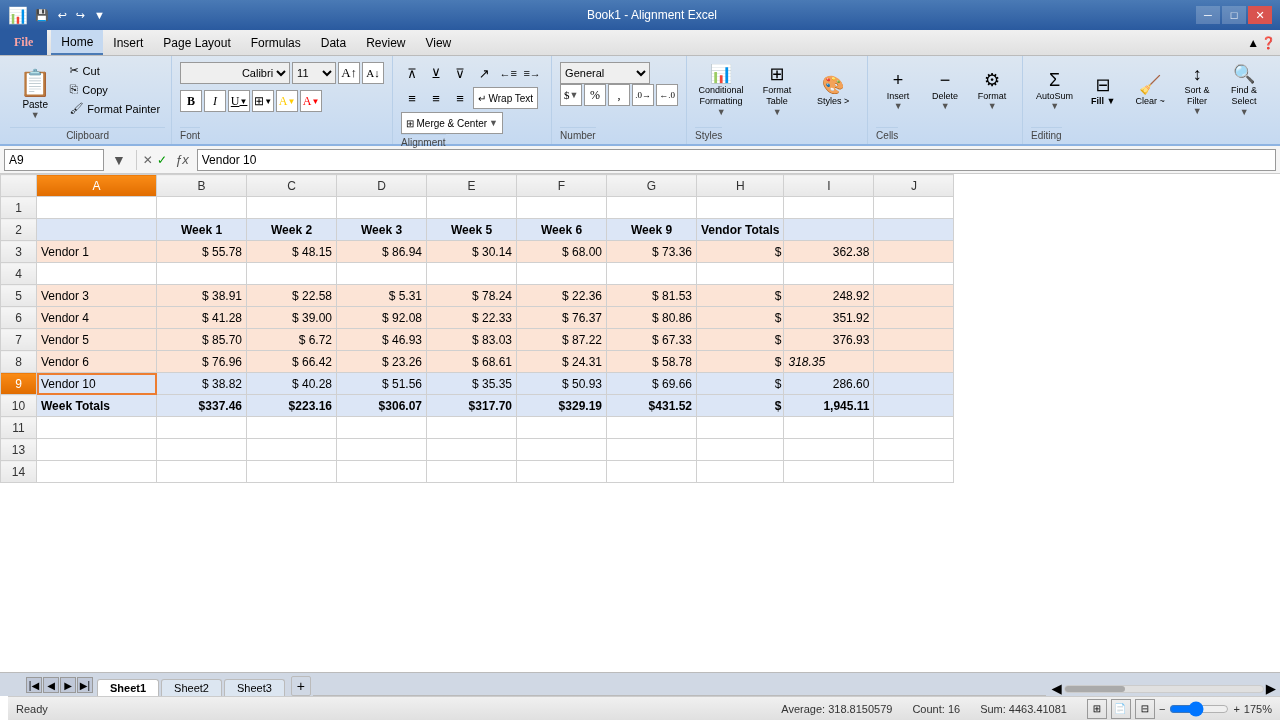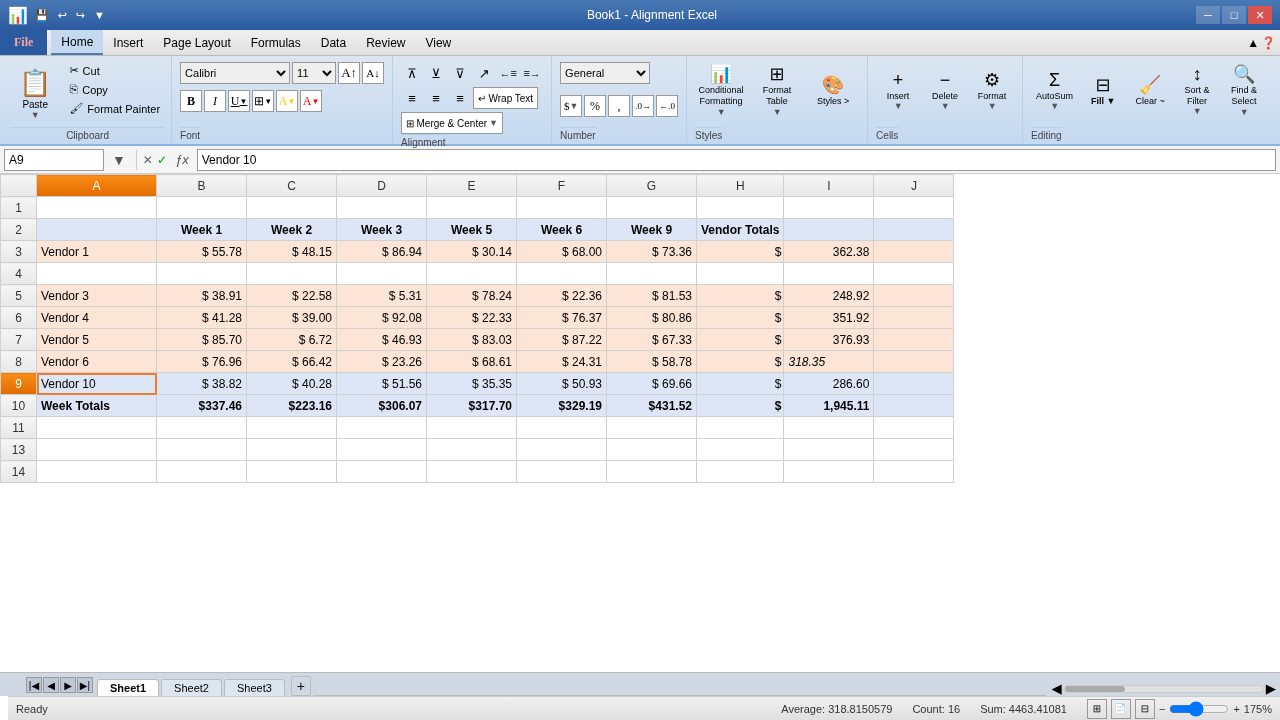--- a/index.html
+++ b/index.html
@@ -62,21 +62,21 @@
     }
     .ribbon-small-btns { display: flex; flex-direction: column; gap: 2px; }
     .ribbon-small-btn {
       display: flex; align-items: center; gap: 4px;
       background: none; border: 1px solid transparent;
       cursor: pointer; padding: 1px 4px; border-radius: 2px;
       font-size: 11px; white-space: nowrap;
     }
 
     
-    .font-select { width: 110px; height: 22px; font-size: 11px; border: 1px solid #999; }
+    .font-select { width: 110px; height: 22px; font-size: 11px; border: 1px solid #999; text-align: right; }
     .font-size-select { width: 44px; height: 22px; font-size: 11px; border: 1px solid #999; }
     .font-controls-row { display: flex; gap: 2px; align-items: center; margin-bottom: 3px; }
     .font-format-row { display: flex; gap: 2px; align-items: center; }
     .fmt-btn { width: 22px; height: 22px; border: 1px solid #999; background: white; cursor: pointer; font-size: 12px; display: flex; align-items: center; justify-content: center; font-family: serif; }
 
     
     .align-btn { width: 22px; height: 22px; border: 1px solid transparent; background: none; cursor: pointer; font-size: 13px; display: flex; align-items: center; justify-content: center; }
 
     
     .number-select { width: 90px; height: 22px; font-size: 11px; border: 1px solid #999; }
@@ -347,21 +347,21 @@
           <span>⊞</span>
           <span>Merge &amp; Center</span>
           <span class="dd-arrow">▼</span>
         </button>
       </div>
     </div>
     <div class="rg-label">Alignment</div>
   </div>
 
   <div class="ribbon-group" style="min-width:100px;">
-    <div style="flex:1; display:flex; flex-direction:column; gap:11px; padding-top:2px;">
+    <div style="flex:1; display:flex; flex-direction:column; gap:0; padding-top:2px;">
       <select class="number-select">
         <option>General</option>
         <option>Number</option>
         <option>Currency</option>
       </select>
       <div style="display:flex; gap:2px; align-items:center;">
         <button class="fmt-btn" style="font-size:11px;">$<span class="dd-arrow">▼</span></button>
         <button class="fmt-btn">%</button>
         <button class="fmt-btn">,</button>
         <button class="fmt-btn" style="font-size:9px;">.0→</button>

